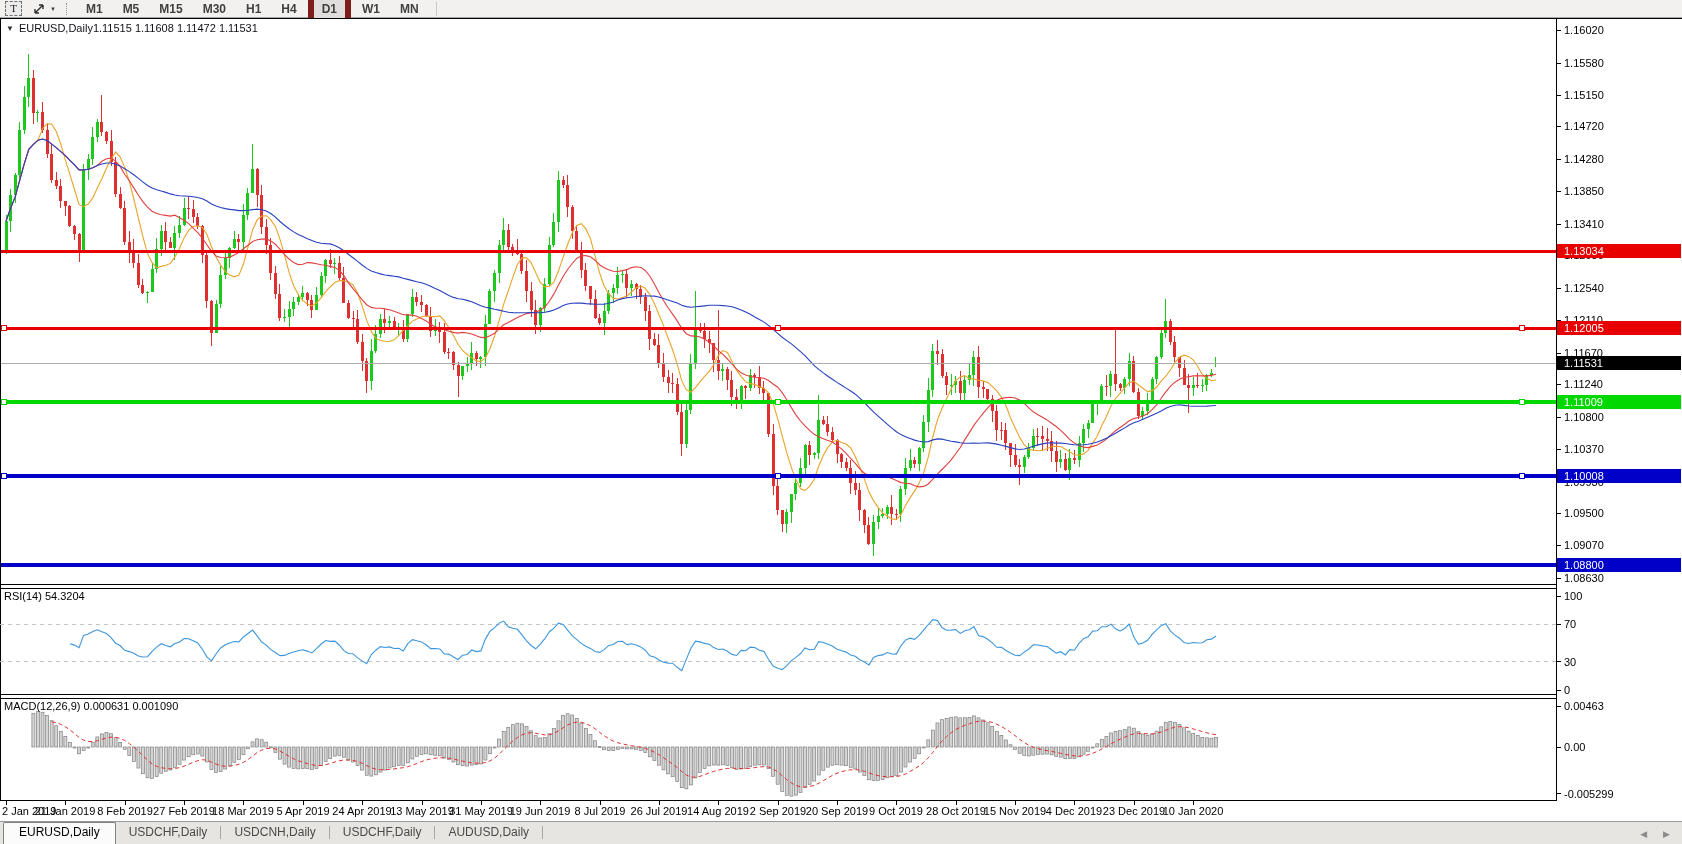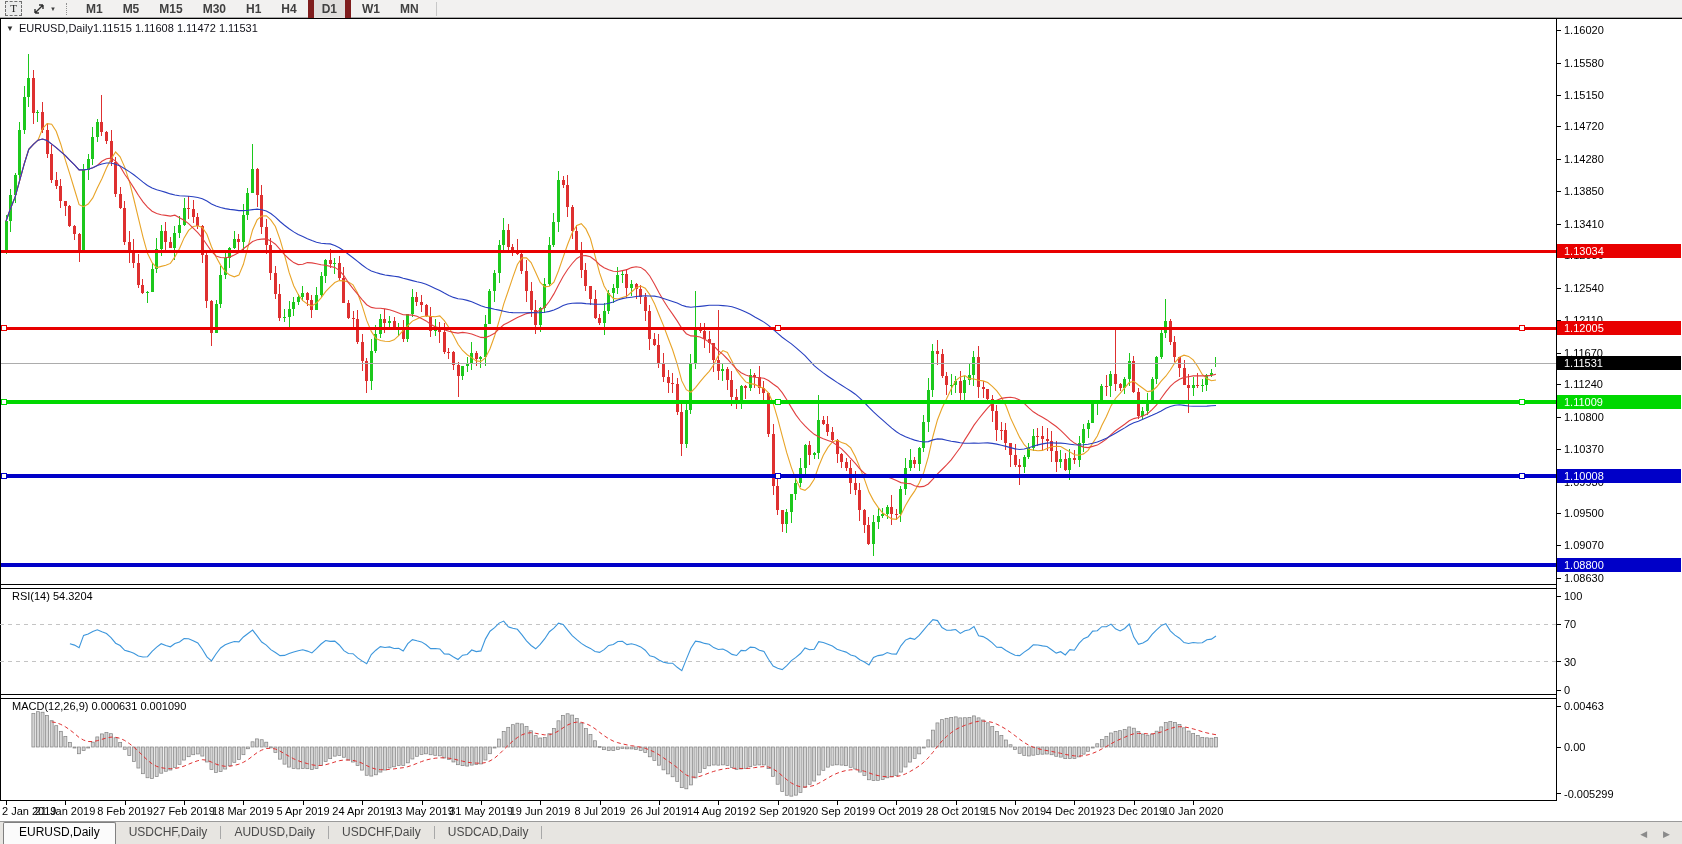--- a/index.html
+++ b/index.html
@@ -16,21 +16,21 @@
     border:1px solid transparent;line-height:12px;cursor:default;}
   .tf.active{background:#e0dedc;border:6px solid #7f1d1d;}
   .vsep{width:1px;height:14px;background:#c8c8c8;margin-left:6px;}
   
   .chart-wrap{position:absolute;left:0;top:18px;width:1682px;height:803px;background:#ffffff;}
   .chart-wrap svg{position:absolute;left:0;top:0;}
   svg text{font-family:"Liberation Sans","DejaVu Sans",sans-serif;}
   .title-row{position:absolute;left:6px;top:4px;font-size:11px;color:#101018;display:flex;align-items:center;}
   .title-row .tri{font-size:8px;color:#303030;margin-right:5px;}
   .title-row .ohlc{}
-  .panel-label{position:absolute;left:12px;font-size:11px;color:#000;}
+  .panel-label{position:absolute;left:4px;font-size:11px;color:#000;}
   .rsi-label{top:572px;}
   .macd-label{top:682px;}
   
   .tabbar{position:absolute;left:0;top:821px;width:1682px;height:23px;background:#e7e5e1;
     border-top:1px solid #9a9a9a;display:flex;align-items:flex-end;box-sizing:border-box;padding-left:3px;}
   .tab{font-size:12px;color:#4a4a4a;padding:12px 13px 5px;white-space:nowrap;cursor:default;}
   .tab.active{background:#fbfbfb;border:1px solid #808080;border-bottom:none;border-radius:2px 2px 0 0;
     color:#000;padding:2px 15px 5px;}
   .tsep{width:1px;height:13px;background:#a8a8a8;margin:0 0 5px;}
   .tab-arrows{margin-left:auto;margin-right:12px;margin-bottom:5px;color:#8a8a8a;font-size:9px;
@@ -1013,23 +1013,23 @@
     <span class="ohlc">1.11515 1.11608 1.11472 1.11531</span>
   </div>
   <div class="panel-label rsi-label">RSI(14) 54.3204</div>
   <div class="panel-label macd-label">MACD(12,26,9) 0.000631 0.001090</div>
 </div>
 
 <div class="tabbar">
   <div class="tab active">EURUSD,Daily</div>
   <div class="tab">USDCHF,Daily</div>
   <span class="tsep"></span>
-  <div class="tab">AUDUSD,Daily</div>
+  <div class="tab">USDCNH,Daily</div>
   <span class="tsep"></span>
   <div class="tab">USDCHF,Daily</div>
   <span class="tsep"></span>
-  <div class="tab">USDCAD,Daily</div>
+  <div class="tab">AUDUSD,Daily</div>
   <span class="tsep"></span>
   <div class="tab-arrows">
     <span>◀</span>
     <span>▶</span>
   </div>
 </div>
 
 </body></html>

